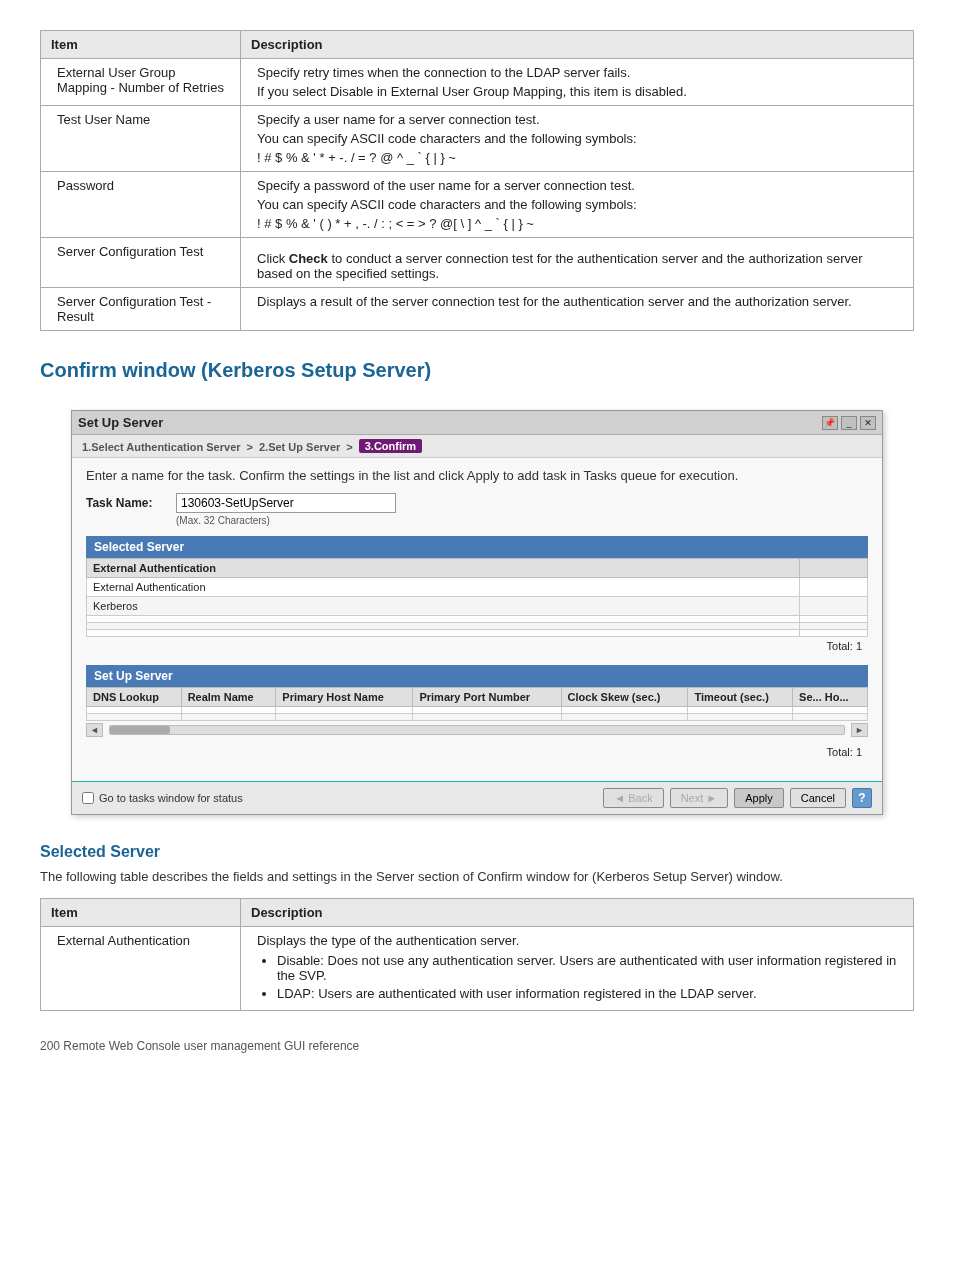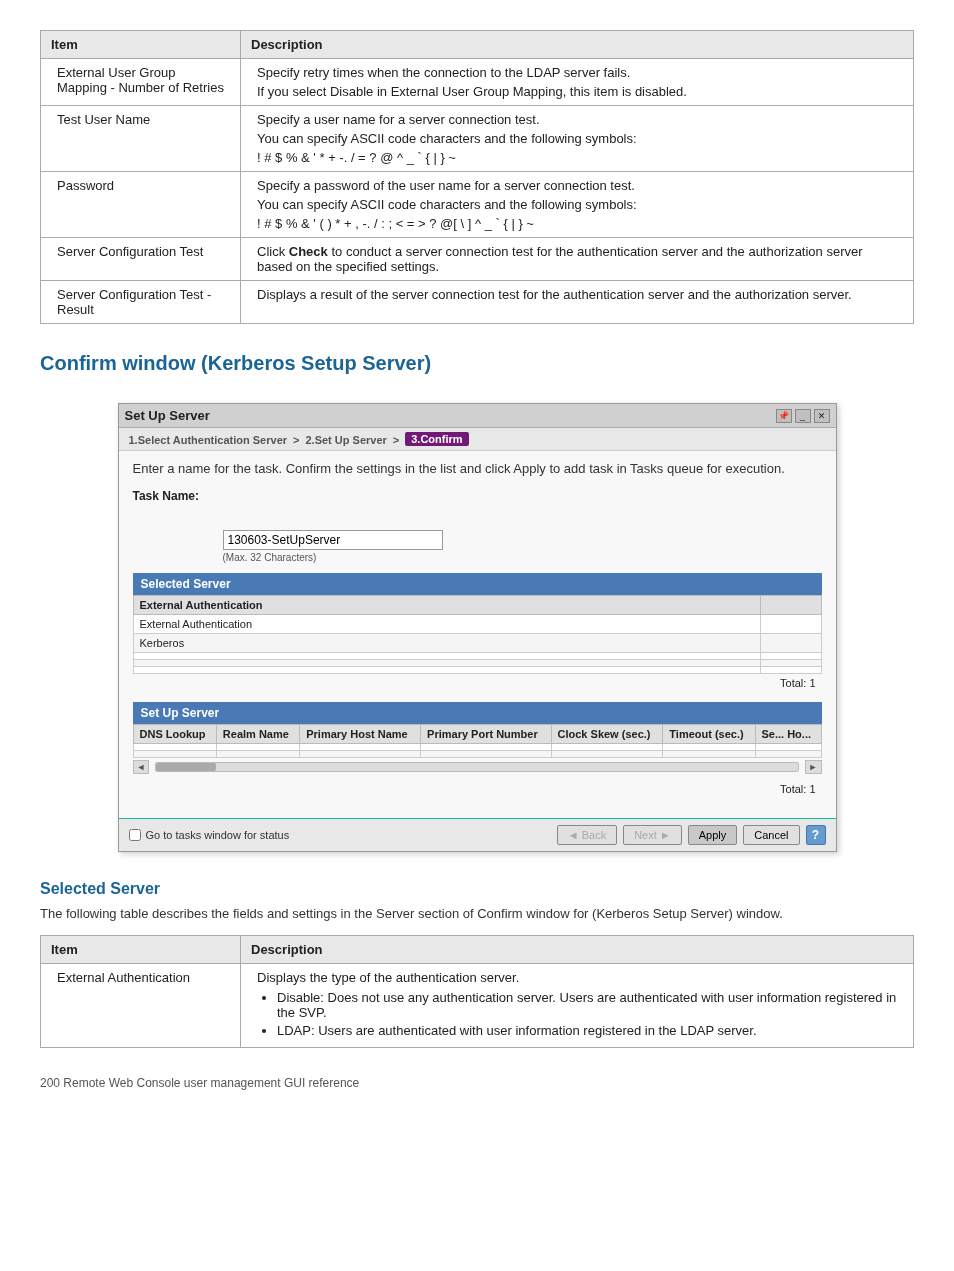--- a/index.html
+++ b/index.html
@@ -41,21 +41,21 @@
       color: #1a6496;
       font-size: 20px;
       font-weight: bold;
       margin-bottom: 28px;
     }
 
     
     .dialog-container {
       border: 1px solid #999;
       background: #f0f0f0;
-      width: 719px;
+      width: 812px;
       margin: 0 auto 28px auto;
       box-shadow: 2px 2px 6px rgba(0,0,0,0.2);
     }
     .dialog-titlebar {
       background: #d0d0d0;
       display: flex;
       align-items: center;
       justify-content: space-between;
       padding: 4px 6px;
       border-bottom: 1px solid #aaa;
@@ -121,21 +121,20 @@
     .task-name-input-wrap {
       display: flex;
       flex-direction: column;
     }
     .task-name-input {
       width: 220px;
       padding: 2px 4px;
       font-size: 12px;
       border: 1px solid #999;
       background: #fff;
-      margin-top: 44px;
     }
     .task-name-hint {
       font-size: 10px;
       color: #555;
       margin-top: 2px;
     }
 
     
     .inner-table-section {
       margin-bottom: 10px;
@@ -319,21 +318,21 @@
         <td>Password</td>
         <td>
           <p style="margin-bottom: 4px;">Specify a password of the user name for a server connection test.</p>
           <p style="margin-bottom: 4px;">You can specify ASCII code characters and the following symbols:</p>
           <p style="margin-bottom: 0px;">! # $ % &amp; ' ( ) * + , -. / : ; &lt; = &gt; ? @[ \ ] ^ _ ` { | } ~</p>
         </td>
       </tr>
       <tr>
         <td>Server Configuration Test</td>
         <td>
-          <p style="margin-bottom: 0px;">Click <b>Check</b> to conduct a server connection test for the authentication server and the authorization server based on the specified settings.</p>
+          <p style="margin-bottom: 0px; margin-top: 7px;">Click <b>Check</b> to conduct a server connection test for the authentication server and the authorization server based on the specified settings.</p>
         </td>
       </tr>
       <tr>
         <td>Server Configuration Test - Result</td>
         <td>
           <p style="margin-bottom: 0px;">Displays a result of the server connection test for the authentication server and the authorization server.</p>
         </td>
       </tr>
     </tbody>
 </table>

